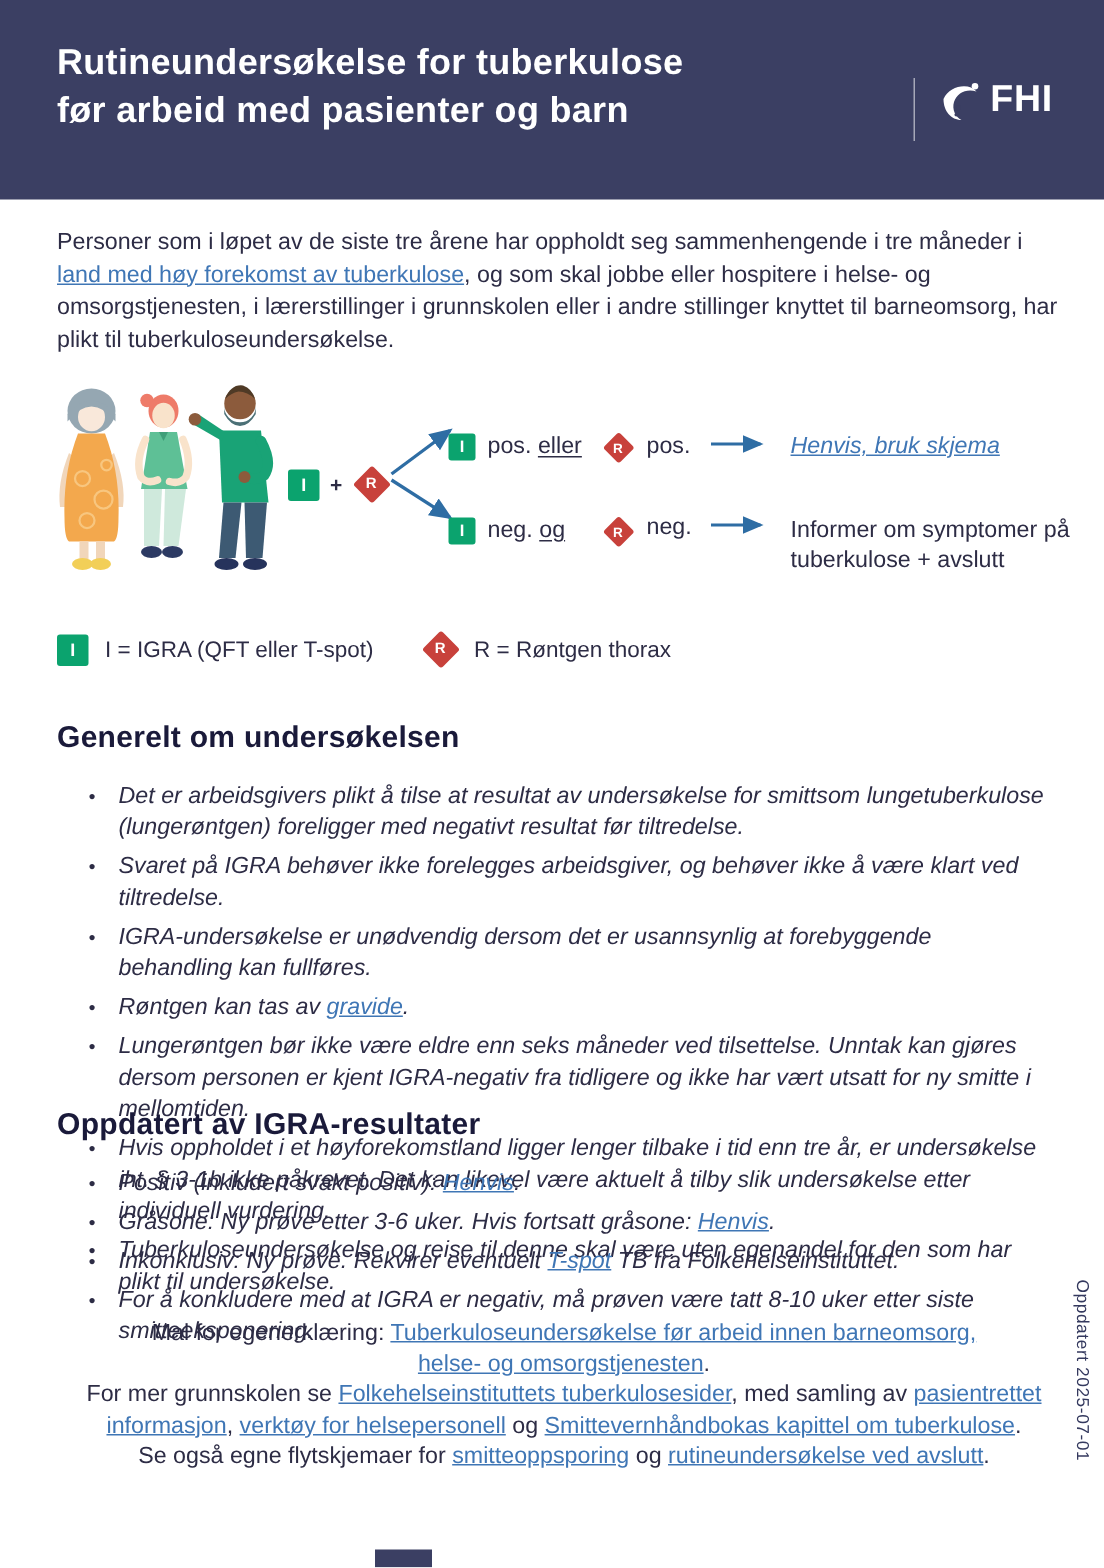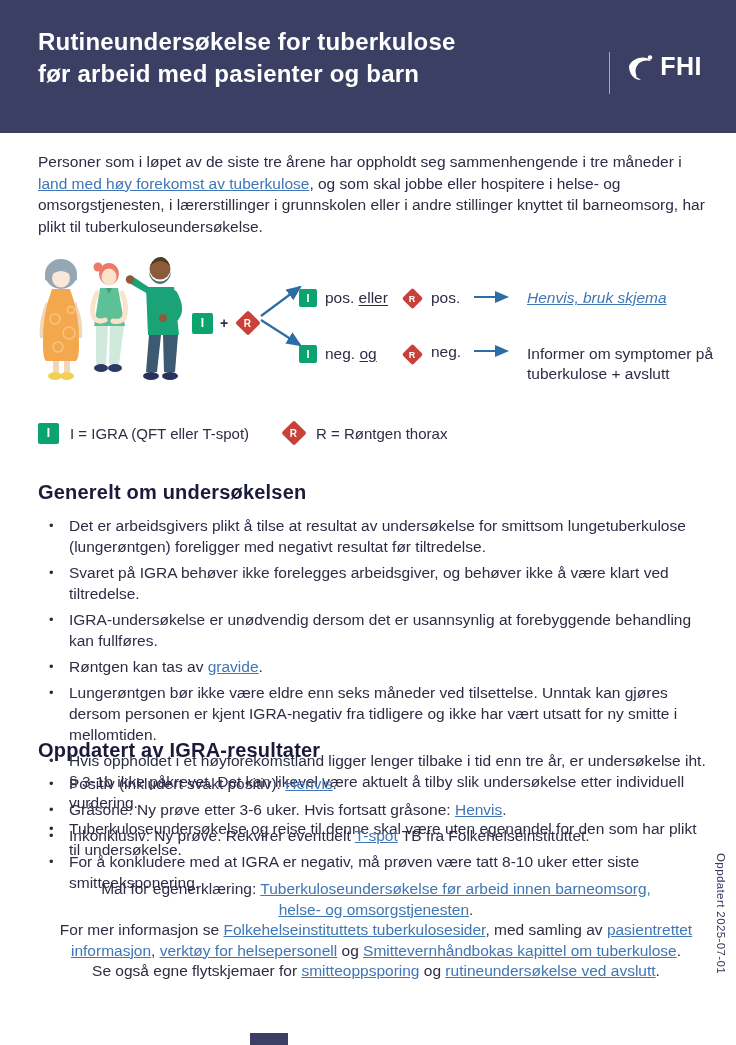--- a/index.html
+++ b/index.html
@@ -76,21 +76,21 @@
     font-size:15px;
   }
   .legend .ibadge.lg { margin-right:11px; }
   .legend .dwrap.lg { margin:0 9px 0 32px; }
 
   
   .section { position:absolute; left:38px; width:678px; }
   .section-general { top:481px; }
   .section-tolkning { top:739px; }
   .section h2 { margin:0 0 11px 0; font-size:20px; font-weight:700; color:#1a1a3a; letter-spacing:.2px; }
-  .section ul { list-style:none; margin:6px; padding:0; }
+  .section ul { list-style:none; margin:16px; padding:0;font-style:italic; }
   .section li {
     position:relative; padding-left:25px; margin-bottom:5px;
     font-size:15.5px; line-height:21px;
   }
   .section li::before {
     content:"•"; position:absolute; left:5px; top:0;
     font-size:13px; color:#2d2c45;
   }
 
   
@@ -282,21 +282,21 @@
       <li><span>For å konkludere med at IGRA er negativ, må prøven være tatt 8-10 uker etter siste smitteeksponering.</span></li>
     </ul>
   </div>
 
   <div class="footer-text">
     <p>
       <span>Mal for egenerklæring: </span><a class="link" href="#">Tuberkuloseundersøkelse før arbeid innen barneomsorg,</a><br>
       <a class="link" href="#">helse- og omsorgstjenesten</a><span>.</span>
     </p>
     <p>
-      <span>For mer informasjon se </span><a class="link" href="#">Folkehelseinstituttets tuberkulosesider</a><span>, med samling av </span><a class="link" href="#">pasientrettet informasjon</a><span>, </span><a class="link" href="#">verktøy for helsepersonell</a><span> og </span><a class="link" href="#">Smittevernhåndbokas kapittel om tuberkulose</a><span>.</span>
+      <span>For mer grunnskolen se </span><a class="link" href="#">Folkehelseinstituttets tuberkulosesider</a><span>, med samling av </span><a class="link" href="#">pasientrettet informasjon</a><span>, </span><a class="link" href="#">verktøy for helsepersonell</a><span> og </span><a class="link" href="#">Smittevernhåndbokas kapittel om tuberkulose</a><span>.</span>
     </p>
     <p>
       <span>Se også egne flytskjemaer for </span><a class="link" href="#">smitteoppsporing</a><span> og </span><a class="link" href="#">rutineundersøkelse ved avslutt</a><span>.</span>
     </p>
   </div>
 
   <div class="updated">Oppdatert 2025-07-01</div>
 
   <div class="bottom-mark"></div>
 

